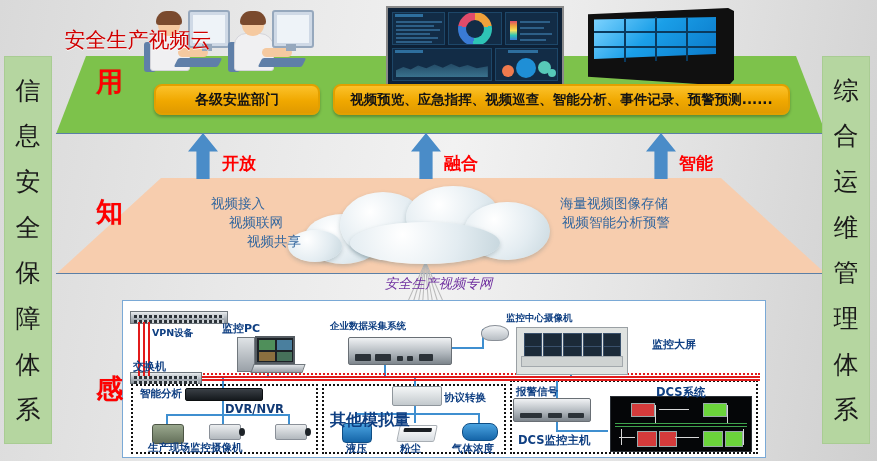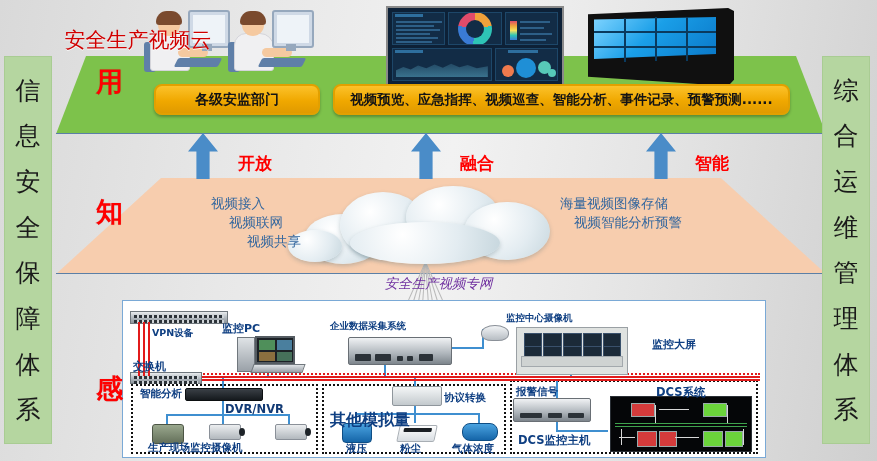--- a/index.html
+++ b/index.html
@@ -106,21 +106,21 @@
   }
   #box-dept{left:154px;top:84px;width:166px;height:31px;font-size:14px;font-weight:bold;}
   #box-funcs{left:333px;top:84px;width:457px;height:31px;font-size:13.5px;font-weight:bold;padding:0 6px;text-align:right;}
 
   
   .arrow{position:absolute;z-index:24;width:30px;height:46px;background:#4a8cc8;
     clip-path:polygon(50% 0,100% 40%,72% 40%,72% 100%,28% 100%,28% 40%,0 40%);}
   #ar1{left:188px;top:133px;}
   #ar2{left:411px;top:133px;}
   #ar3{left:646px;top:133px;}
-  .arrow-label{position:absolute;z-index:26;color:#ff0000;font-weight:bold;font-size:17px;margin-left:16px;}
+  .arrow-label{position:absolute;z-index:26;color:#ff0000;font-weight:bold;font-size:17px;}
   #al1{left:222px;top:152px;}
   #al2{left:444px;top:152px;}
   #al3{left:679px;top:152px;}
 
   
   .cloud{position:absolute;z-index:20;left:288px;top:186px;width:276px;height:80px;}
   .cloud b{position:absolute;border-radius:50%;
     background:radial-gradient(circle at 35% 30%,#ffffff,#e3ecf1 55%,#c6d6dd 100%);
     box-shadow:0 2px 4px rgba(80,110,120,.30);}
   .cloud-label{position:absolute;z-index:22;left:0;top:26px;width:276px;text-align:center;
@@ -309,21 +309,21 @@
   </div>
   <div class="cloud-label">安全生产视频云</div>
 
   <div class="cloud-side" id="cs-left">
     <div>视频接入</div>
     <div style="margin-right:-18px">视频联网</div>
     <div style="margin-right:-36px">视频共享</div>
   </div>
   <div class="cloud-side" id="cs-right">
     <div>海量视频图像存储</div>
-    <div style="margin-left:14px">视频智能分析预警</div>
+    <div style="margin-left:2px">视频智能分析预警</div>
   </div>
 
   <div class="rays">
     <i style="transform:rotate(24deg)"></i>
       <i style="transform:rotate(17deg)"></i>
     <i style="transform:rotate(10deg)"></i>
       <i style="transform:rotate(4deg)"></i>
     <i style="transform:rotate(-4deg)"></i>
       <i style="transform:rotate(-10deg)"></i>
     <i style="transform:rotate(-17deg)"></i>

